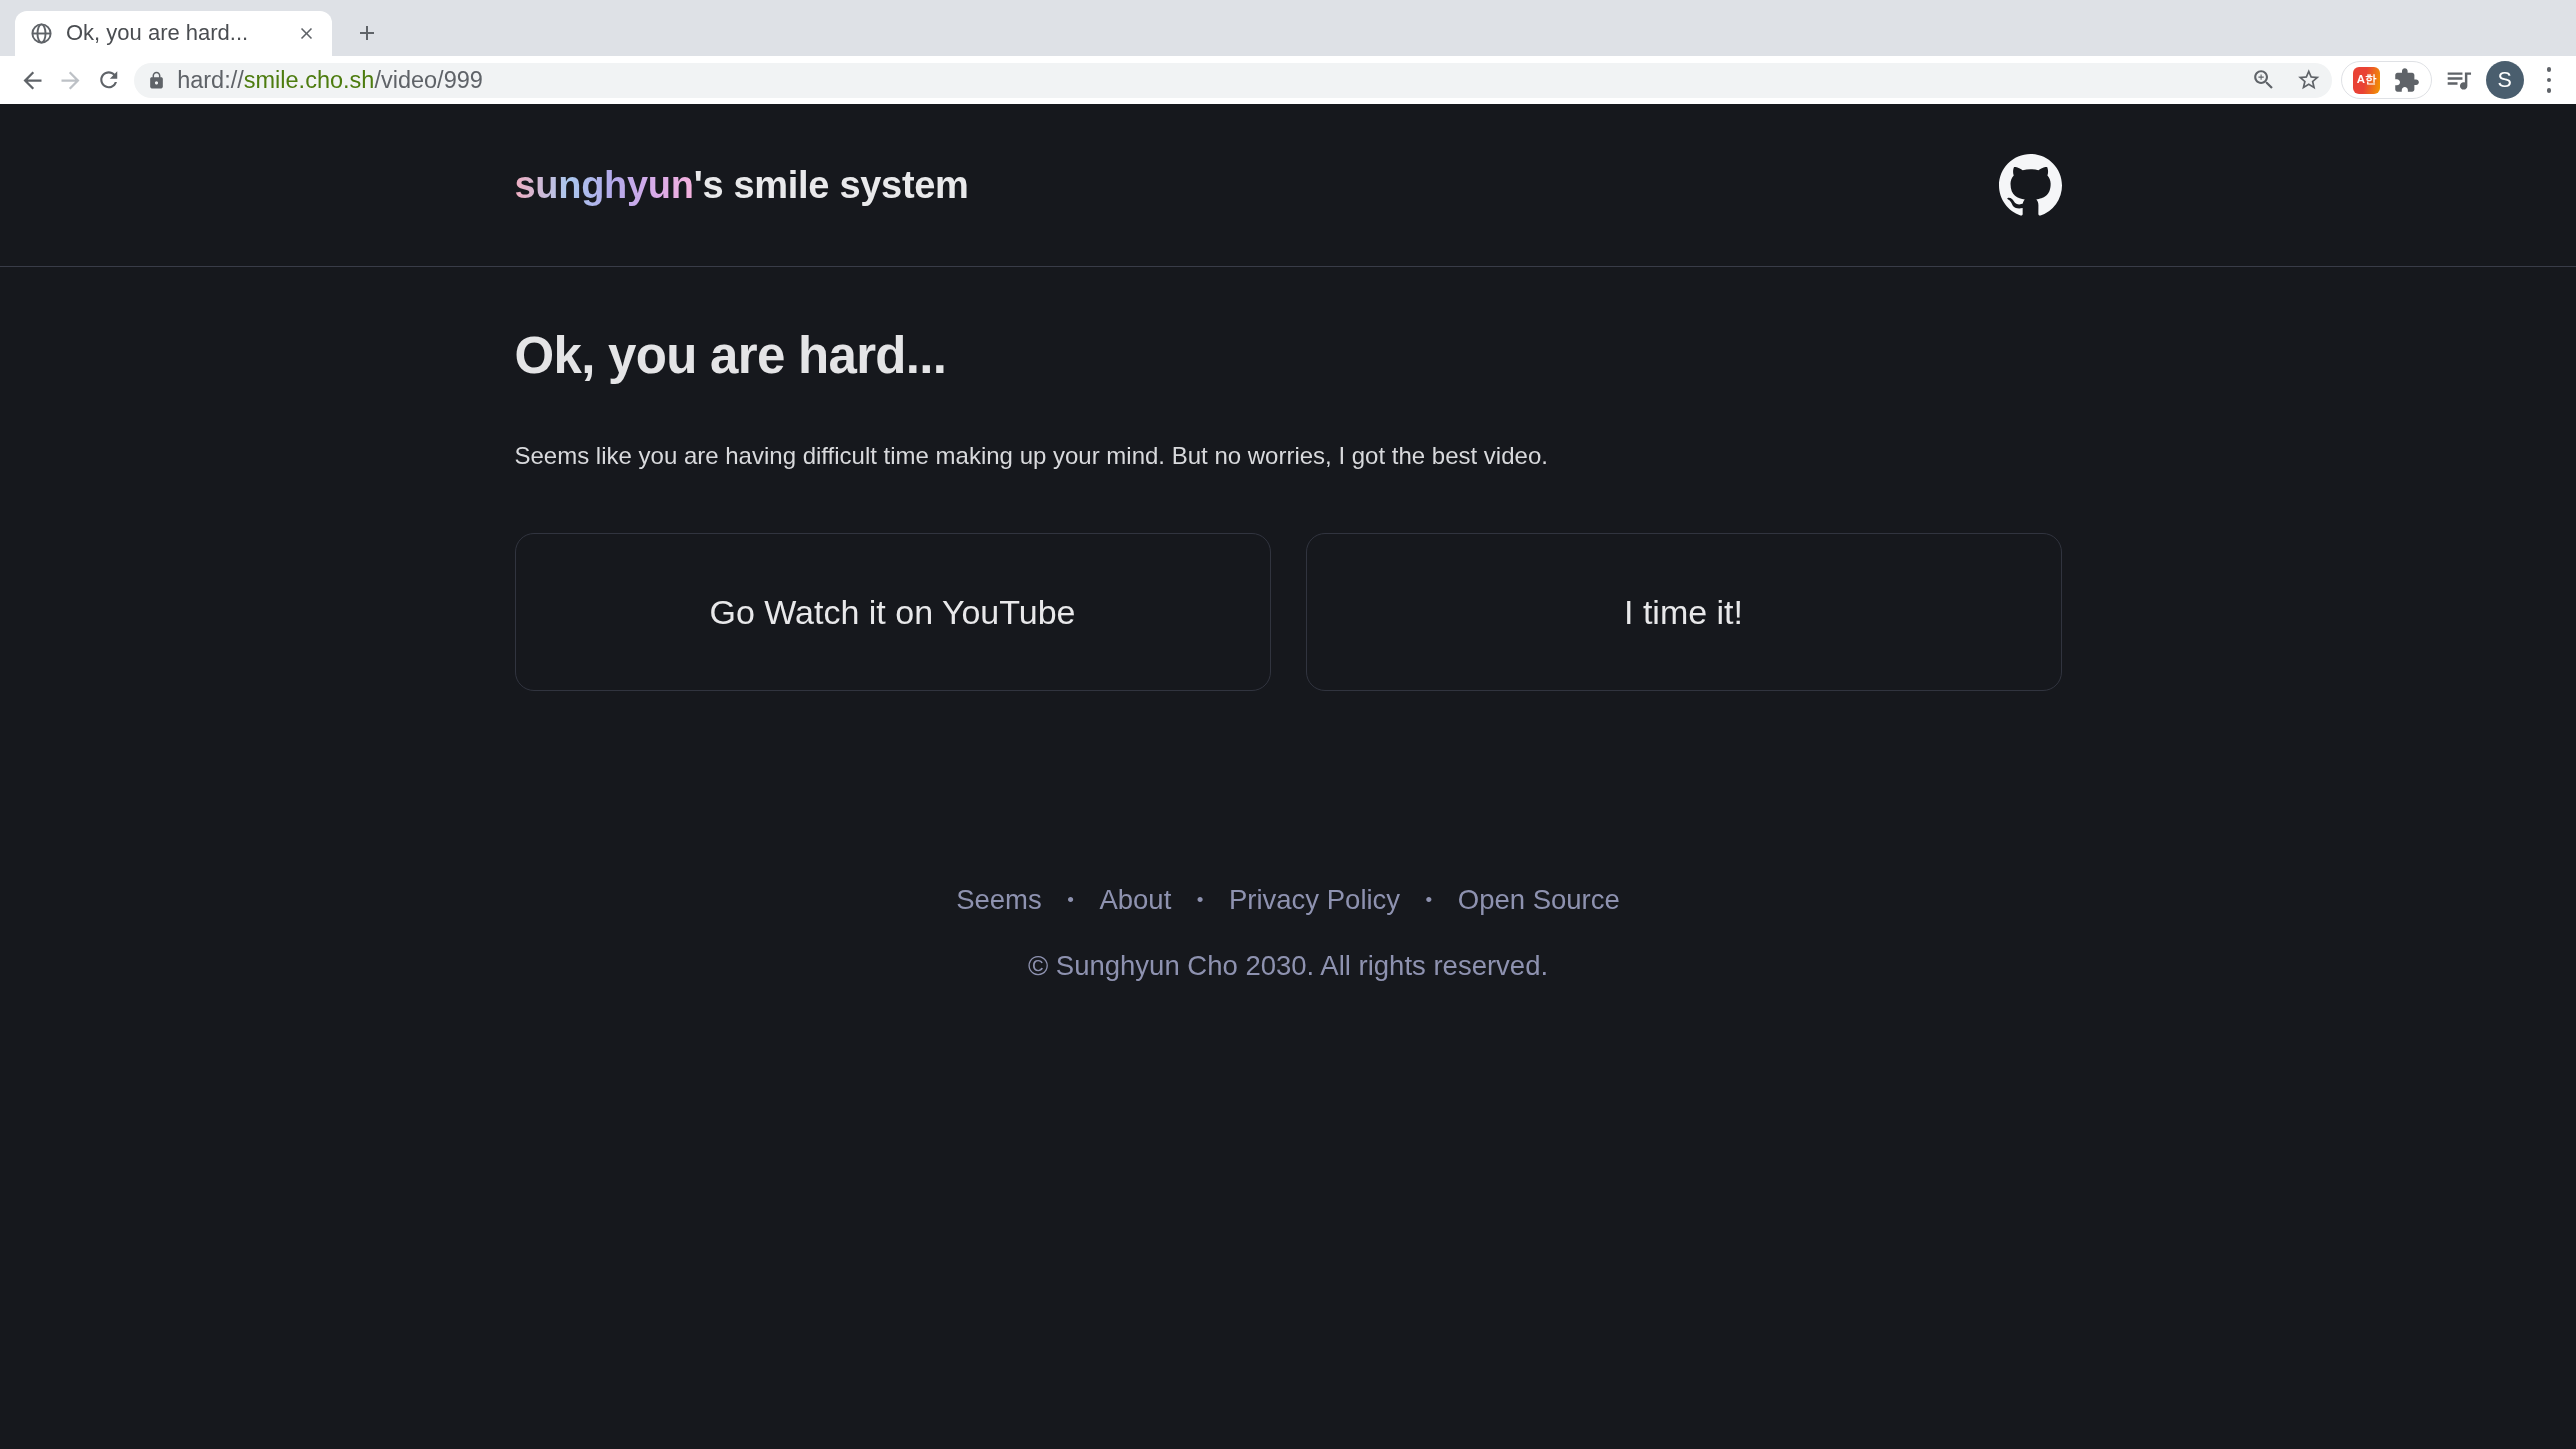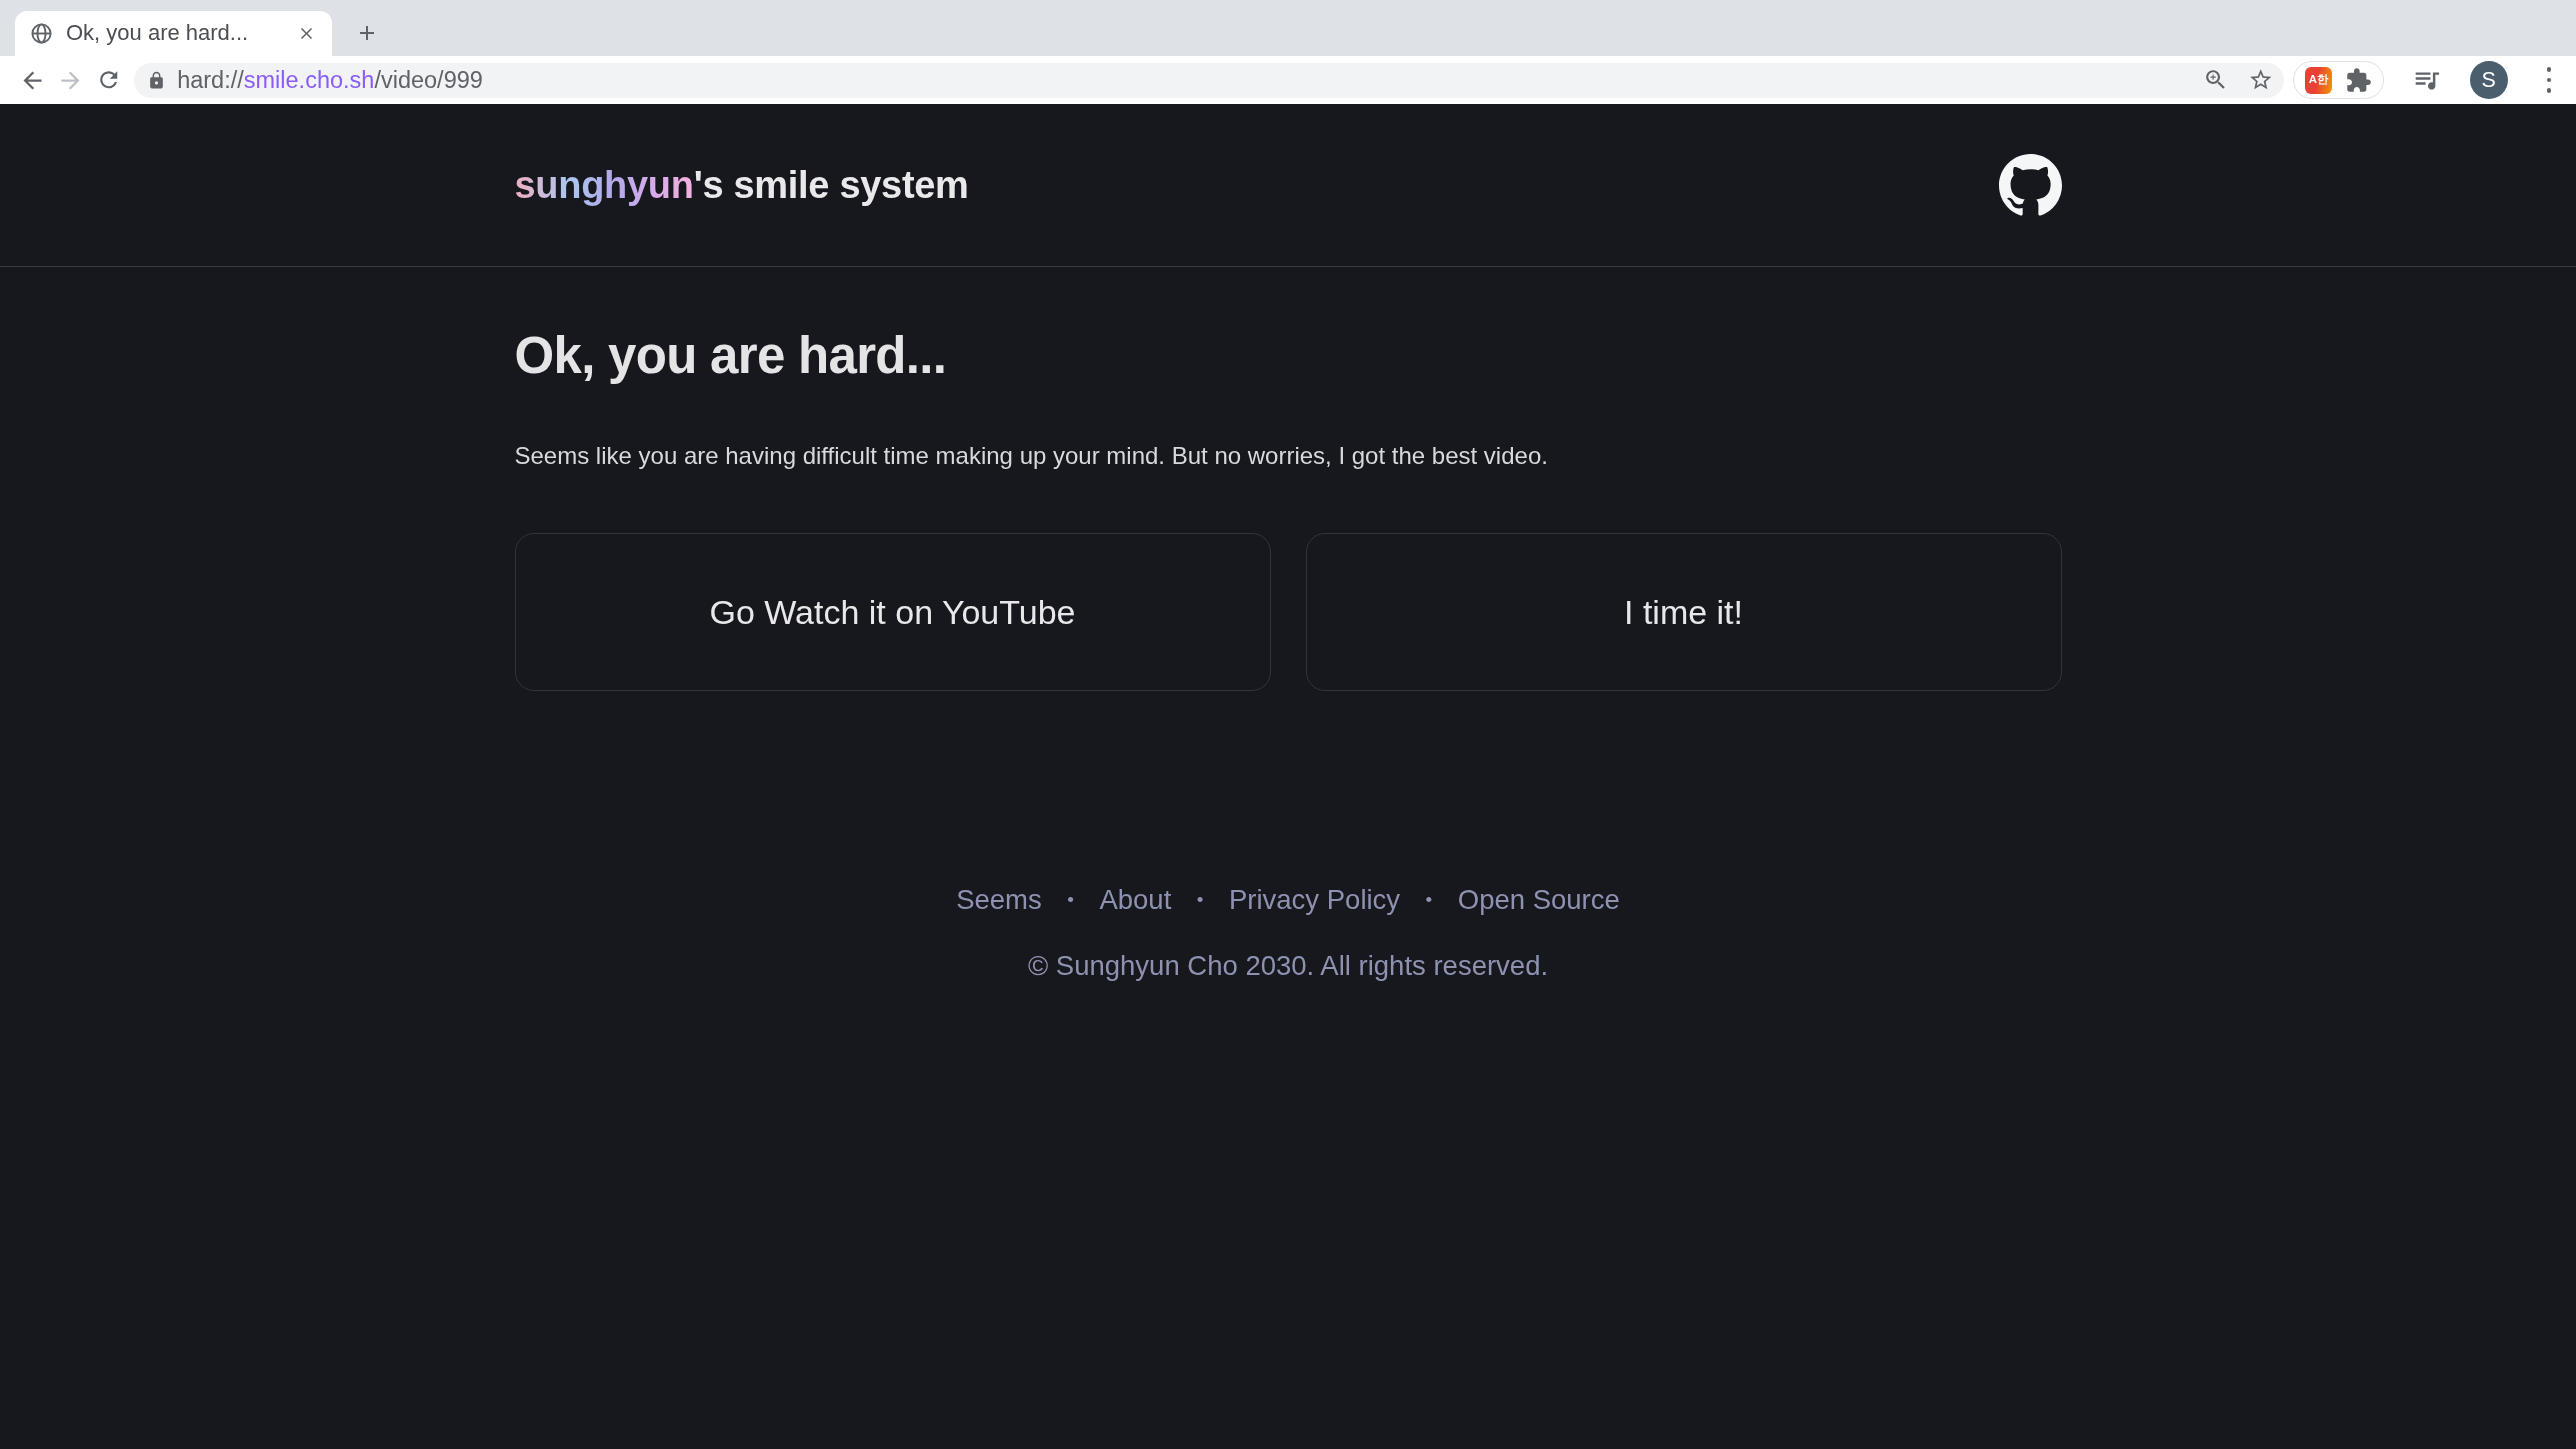--- a/index.html
+++ b/index.html
@@ -17,24 +17,24 @@
   .tab-close { width:27px; height:27px; display:flex; align-items:center; justify-content:center; border-radius:50%; }
   .newtab-btn { position:absolute; left:347px; top:13.4px; width:39px; height:39px; display:flex; align-items:center; justify-content:center; border-radius:50%; }
 
   .toolbar { height:48px; background:#ffffff; display:flex; align-items:center; padding:0 13.4px; }
   .nav-btn { width:38px; height:38px; display:flex; align-items:center; justify-content:center; border-radius:50%; flex:none; }
   .omnibox {
     flex:1; height:35px; margin:0 9.4px 0 6.7px; background:#f1f3f4; border-radius:17.4px;
     display:flex; align-items:center; gap:10.7px; padding:0 6.7px 0 13.4px; min-width:0;
   }
   .url-text { font-size:23.5px; color:#5f6368; white-space:nowrap; overflow:hidden; }
-  .url-text .host { color:#8b5cf6; }
+  .url-text .host { color:#4d7c0f; }
   .omni-spacer { flex:1; }
   .omni-icon { width:34px; height:34px; display:flex; align-items:center; justify-content:center; border-radius:50%; flex:none; }
-  .chrome-right { display:flex; align-items:center; gap:28px; flex:none; }
+  .chrome-right { display:flex; align-items:center; gap:12px; flex:none; }
   .ext-pill {
     height:38px; border:1.3px solid #dfe1e5; border-radius:19px; background:#fff;
     display:flex; align-items:center; gap:13.4px; padding:0 10.7px;
   }
   .ext-red {
     width:27px; height:27px; border-radius:6px;
     background:linear-gradient(100deg,#e94235 45%,#f29900 100%);
     display:flex; align-items:center; justify-content:center;
     color:#fff; font-size:11.4px; font-weight:700; line-height:1;
   }

